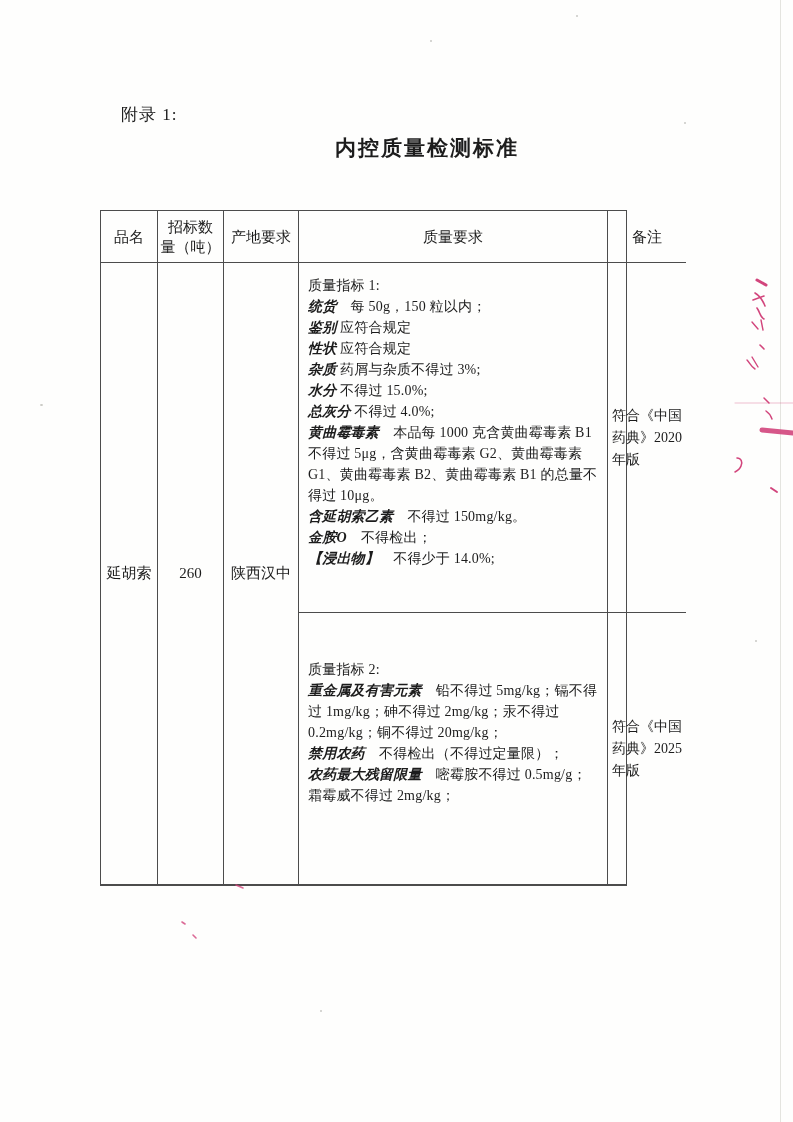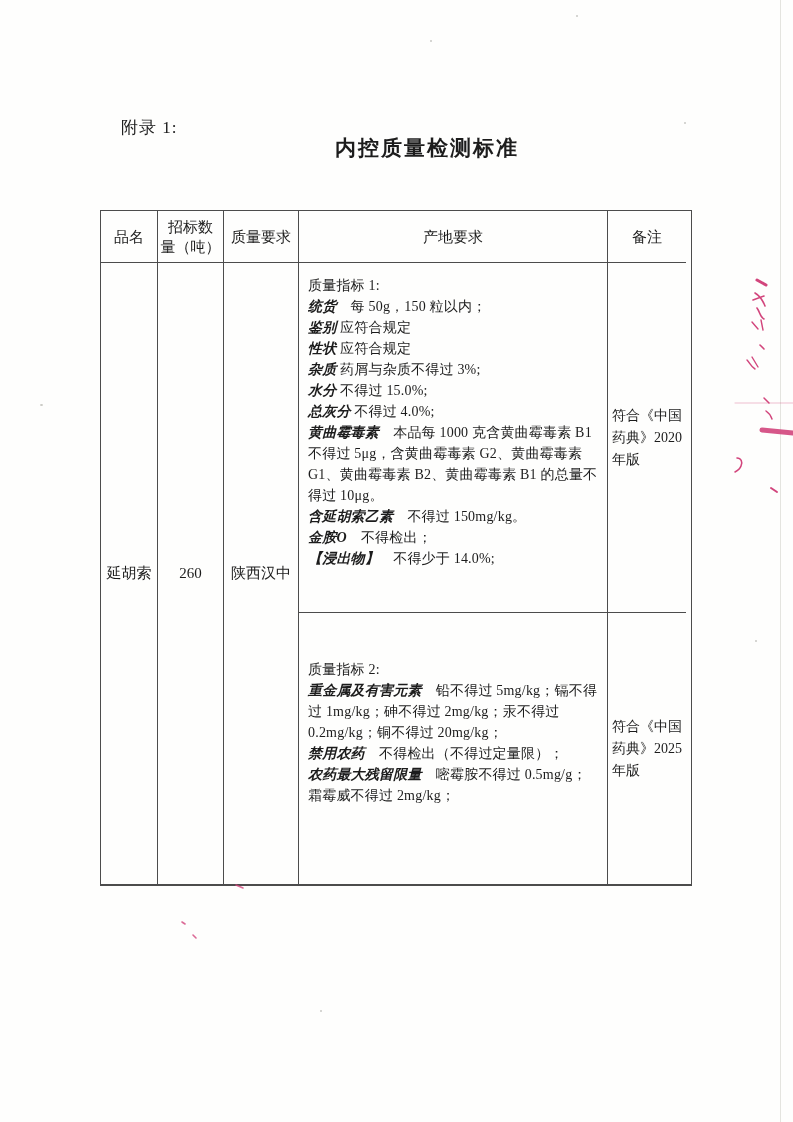--- a/index.html
+++ b/index.html
@@ -3,29 +3,29 @@
 <meta charset="utf-8">
 <style>
   html,body{margin:0;padding:0;}
   body{
     width:793px;height:1122px;position:relative;overflow:hidden;
     background:#fefefd;
     font-family:"Liberation Serif","DejaVu Serif",serif;
     color:#1c1c1c;
   }
   .appendix{
-    position:absolute;left:121px;top:116px;
+    position:absolute;left:121px;top:103px;
     font-size:17px;letter-spacing:1px;
   }
   .doc-title{
     position:absolute;left:0;top:134px;width:760px;
     text-align:center;font-size:21px;font-weight:bold;letter-spacing:2px;padding-left:47px;
   }
   .std-table{
-    position:absolute;left:100px;top:210px;width:592px;
+    position:absolute;left:100px;top:210px;width:527px;
     display:grid;
     grid-template-columns:57px 66px 75px 309px 78px;
     grid-template-rows:52px 350px 271px;
     border:1.5px solid #4c4c4c;
     border-bottom-width:2.5px;
     box-sizing:border-box;
   }
   .cell{
     box-sizing:border-box;
     border-right:1.5px solid #4c4c4c;
@@ -64,22 +64,22 @@
 
 <div class="appendix">附录 1:</div>
 
 <div class="doc-title">内控质量检测标准</div>
 
 <div class="std-table">
 
   <div class="cell center hdr">品名</div>
   <div class="cell center hdr">招标数
 量（吨）</div>
+  <div class="cell center hdr">产地要求</div>
   <div class="cell center hdr">质量要求</div>
-  <div class="cell center hdr">产地要求</div>
   <div class="cell center hdr last-col">备注</div>
 
   <div class="cell center span-rows last-row">延胡索</div>
   <div class="cell center span-rows last-row">260</div>
   <div class="cell center span-rows last-row">陕西汉中</div>
 
   <div class="cell qcell">
       <div class="para"><span>质量指标 1:</span></div>
       <div class="para"><span class="b">统货</span><span>　每 50g，150 粒以内；</span></div>
       <div class="para"><span class="b">鉴别</span><span> 应符合规定</span></div>

